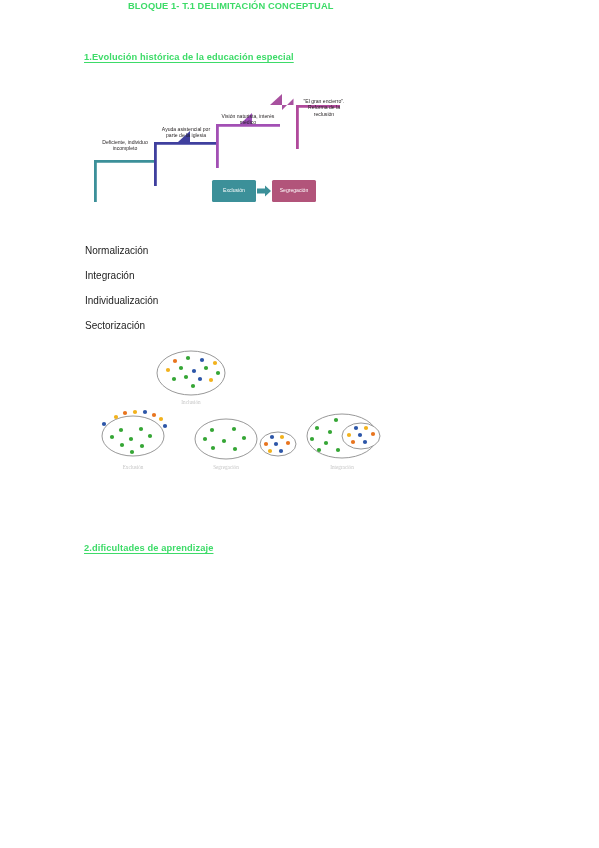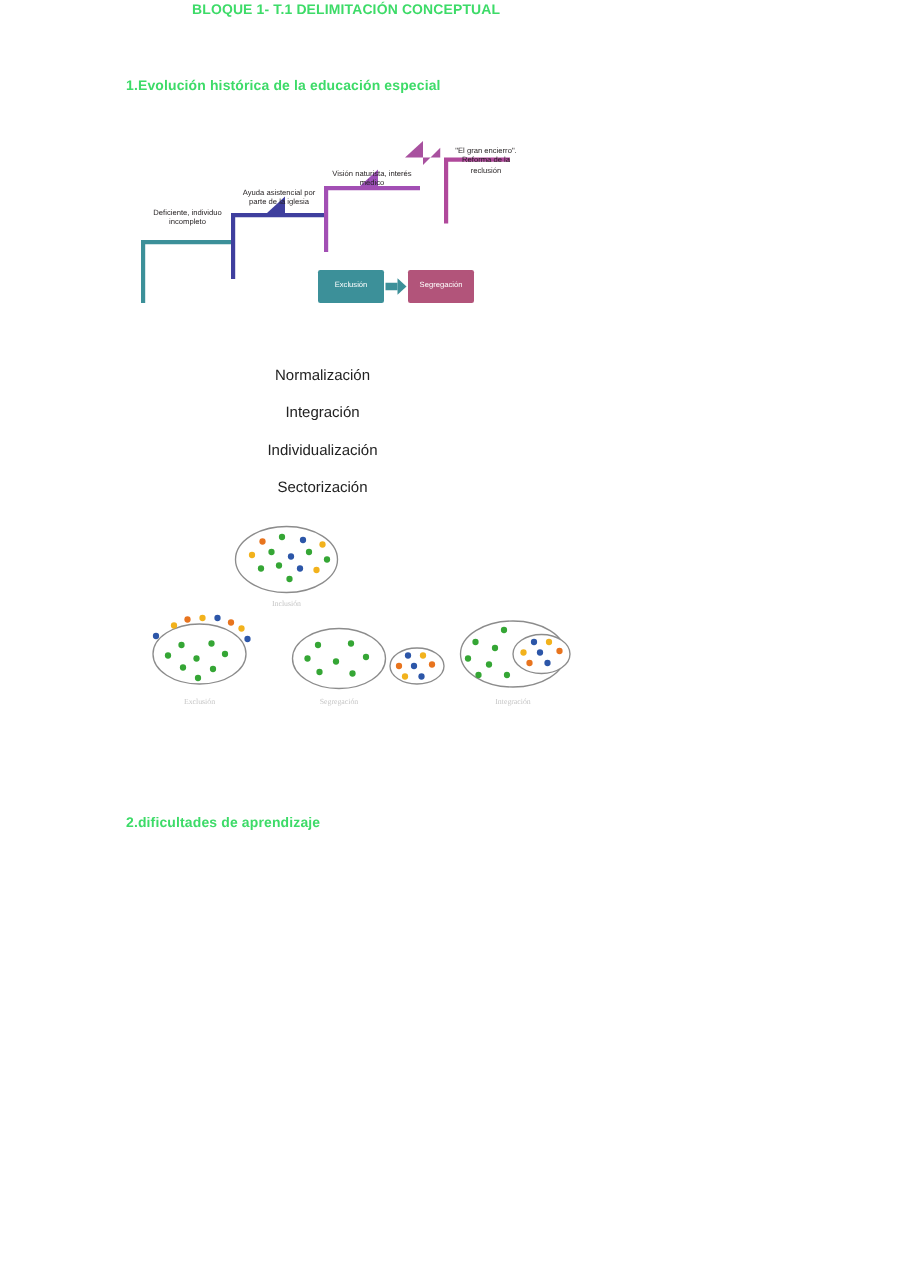--- a/index.html
+++ b/index.html
@@ -33,34 +33,34 @@
     color: #3ddb68;
     letter-spacing: 0.1px;
     white-space: nowrap;
     padding-left: 44px;
   }
   .h-sub {
     position: absolute;
     font-size: 9.3px;
     font-weight: bold;
     color: #3ddb68;
+    text-decoration: underline;
     text-underline-offset: 2px;
     letter-spacing: 0.1px;
     white-space: nowrap;
   }
   .h-sub.s1 { left: 84px; top: 52px; }
   .h-sub.s2 { left: 84px; top: 543px; }
 
   
   .plain-list {
     position: absolute;
     left: 85px;
     top: 238px;
     width: 260px;
-    text-align: center;
   }
   .plain-list div {
     font-size: 10px;
     color: #222222;
     line-height: 25px;
     white-space: nowrap;
   }
 
   
   .fig-stairs {

